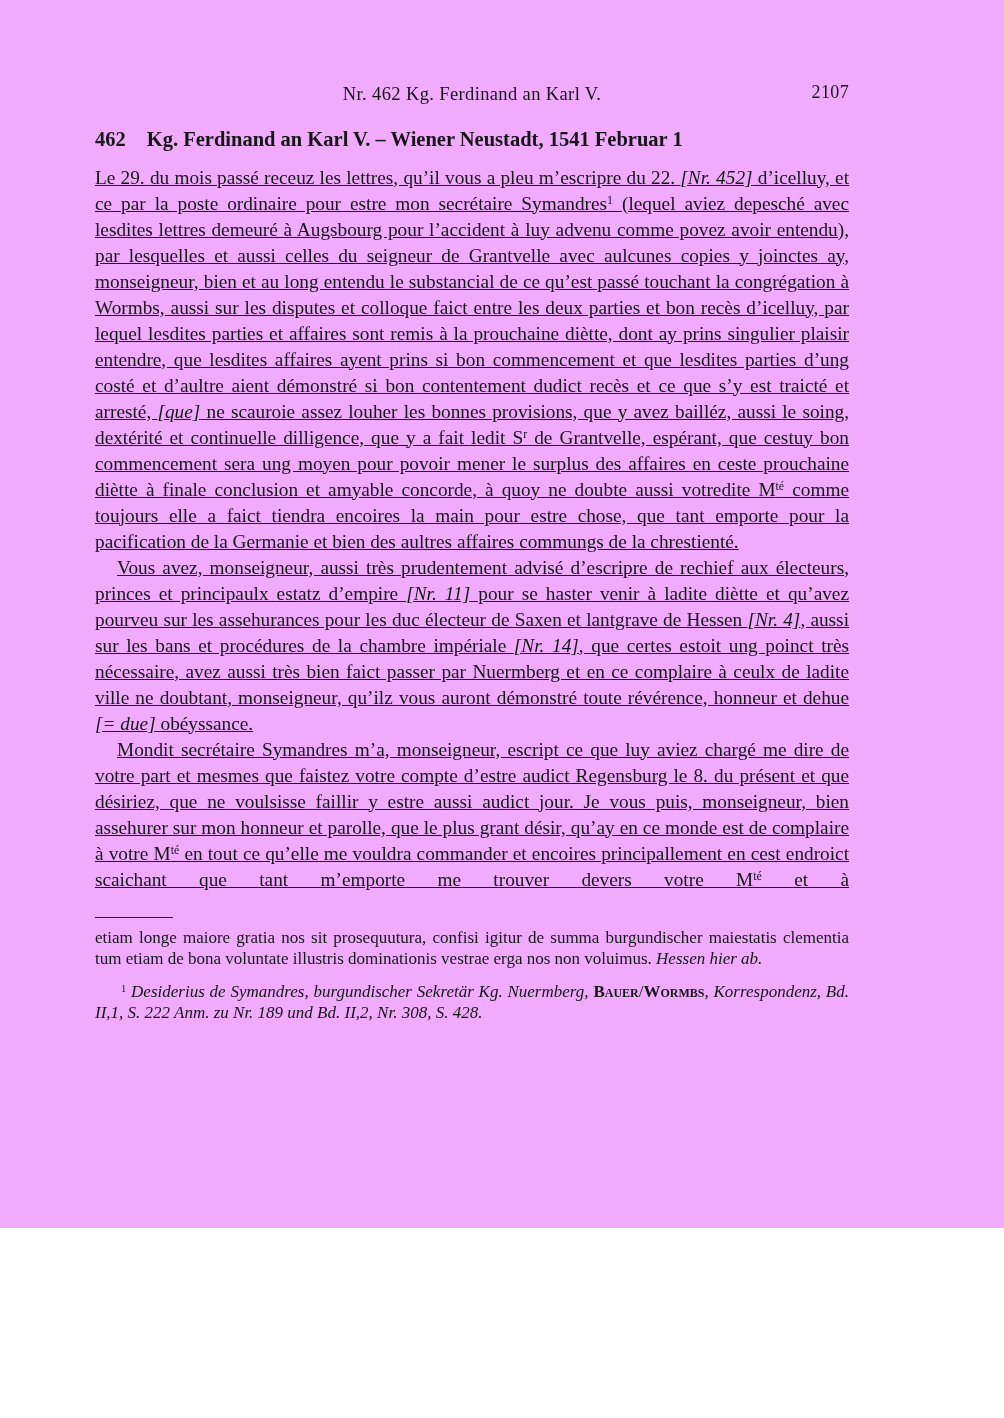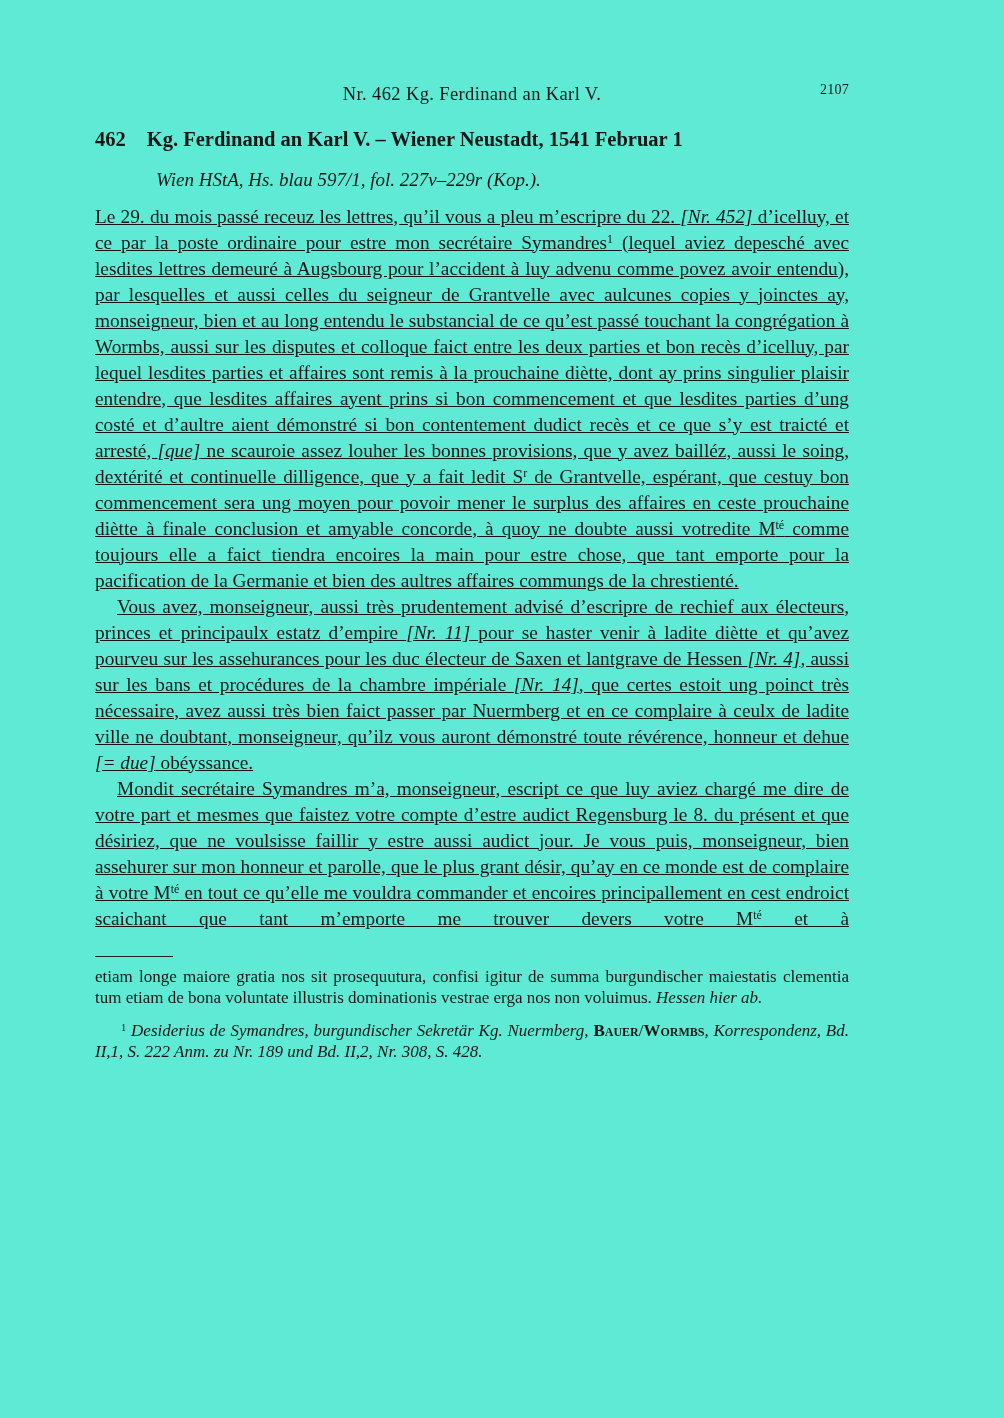--- a/index.html
+++ b/index.html
@@ -9,23 +9,23 @@
   }
   body {
     width: 1004px;
     height: 1418px;
     font-family: "Liberation Serif", "DejaVu Serif", serif;
     color: #161616;
   }
   .page {
     position: relative;
     width: 1004px;
-    height: 1418px;
+    height: 1228px;
     overflow: hidden;
-    background: #5eead4;
+    background: #f0abfc;
   }
   .content {
     position: absolute;
     left: 95px;
     top: 84px;
     width: 754px;
   }
   .running-header {
     position: relative;
     height: 26px;
@@ -33,21 +33,21 @@
     letter-spacing: 0.02em;
   }
   .running-head-text {
     display: block;
     text-align: center;
   }
   .page-num {
     position: absolute;
     right: 0;
     top: -2px;
-    font-size: 14px;
+    font-size: 18px;
     letter-spacing: 0.02em;
   }
   .title {
     margin: 17px 0 5px 0;
     font-size: 20.5px;
     font-weight: bold;
     line-height: 1.2;
   }
   .title-num {
     margin-right: 21px;
@@ -100,21 +100,20 @@
 
     <div class="running-header">
       <span class="running-head-text">Nr. 462 Kg. Ferdinand an Karl V.</span>
       <span class="page-num">2107</span>
     </div>
 
     <h1 class="title">
       <span class="title-num">462</span><span>Kg. Ferdinand an Karl V. – Wiener Neustadt, 1541 Februar 1</span>
     </h1>
 
-    <p class="source">Wien HStA, Hs. blau 597/1, fol. 227v–229r (Kop.).</p>
 
     <div class="body-text">
       <p class="para"><span>Le 29. du mois passé receuz les lettres, qu’il vous a pleu m’escripre du 22. </span><span class="it">[Nr. 452]</span><span> d’icelluy, et ce par la poste ordinaire pour estre mon secrétaire Symandres</span><span class="sup">1</span><span> (lequel aviez depesché avec lesdites lettres demeuré à Augsbourg pour l’accident à luy advenu comme povez avoir entendu), par lesquelles et aussi celles du seigneur de Grantvelle avec aulcunes copies y joinctes ay, monseigneur, bien et au long entendu le substancial de ce qu’est passé touchant la congrégation à Wormbs, aussi sur les disputes et colloque faict entre les deux parties et bon recès d’icelluy, par lequel lesdites parties et affaires sont remis à la prouchaine diètte, dont ay prins singulier plaisir entendre, que lesdites affaires ayent prins si bon commencement et que lesdites parties d’ung costé et d’aultre aient démonstré si bon contentement dudict recès et ce que s’y est traicté et arresté, </span><span class="it">[que]</span><span> ne scauroie assez louher les bonnes provisions, que y avez bailléz, aussi le soing, dextérité et continuelle dilligence, que y a fait ledit S</span><span class="sup">r</span><span> de Grantvelle, espérant, que cestuy bon commencement sera ung moyen pour povoir mener le surplus des affaires en ceste prouchaine diètte à finale conclusion et amyable concorde, à quoy ne doubte aussi votredite M</span><span class="sup">té</span><span> comme toujours elle a faict tiendra encoires la main pour estre chose, que tant emporte pour la pacification de la Germanie et bien des aultres affaires commungs de la chrestienté.</span></p>
       <p class="para indent"><span>Vous avez, monseigneur, aussi très prudentement advisé d’escripre de rechief aux électeurs, princes et principaulx estatz d’empire </span><span class="it">[Nr. 11]</span><span> pour se haster venir à ladite diètte et qu’avez pourveu sur les assehurances pour les duc électeur de Saxen et lantgrave de Hessen </span><span class="it">[Nr. 4]</span><span>, aussi sur les bans et procédures de la chambre impériale </span><span class="it">[Nr. 14]</span><span>, que certes estoit ung poinct très nécessaire, avez aussi très bien faict passer par Nuermberg et en ce complaire à ceulx de ladite ville ne doubtant, monseigneur, qu’ilz vous auront démonstré toute révérence, honneur et dehue </span><span class="it">[= due]</span><span> obéyssance.</span></p>
       <p class="para indent fill-last"><span>Mondit secrétaire Symandres m’a, monseigneur, escript ce que luy aviez chargé me dire de votre part et mesmes que faistez votre compte d’estre audict Regensburg le 8. du présent et que désiriez, que ne voulsisse faillir y estre aussi audict jour. Je vous puis, monseigneur, bien assehurer sur mon honneur et parolle, que le plus grant désir, qu’ay en ce monde est de complaire à votre M</span><span class="sup">té</span><span> en tout ce qu’elle me vouldra commander et encoires principallement en cest endroict scaichant que tant m’emporte me trouver devers votre M</span><span class="sup">té</span><span> et à</span></p>
     </div>
 
     <div class="footnotes">
       <hr class="fn-rule">
       <p class="fn fn-cont"><span>etiam longe maiore gratia nos sit prosequutura, confisi igitur de summa burgundischer maiestatis clementia tum etiam de bona voluntate illustris dominationis vestrae erga nos non voluimus. </span><span class="it">Hessen hier ab.</span></p>

